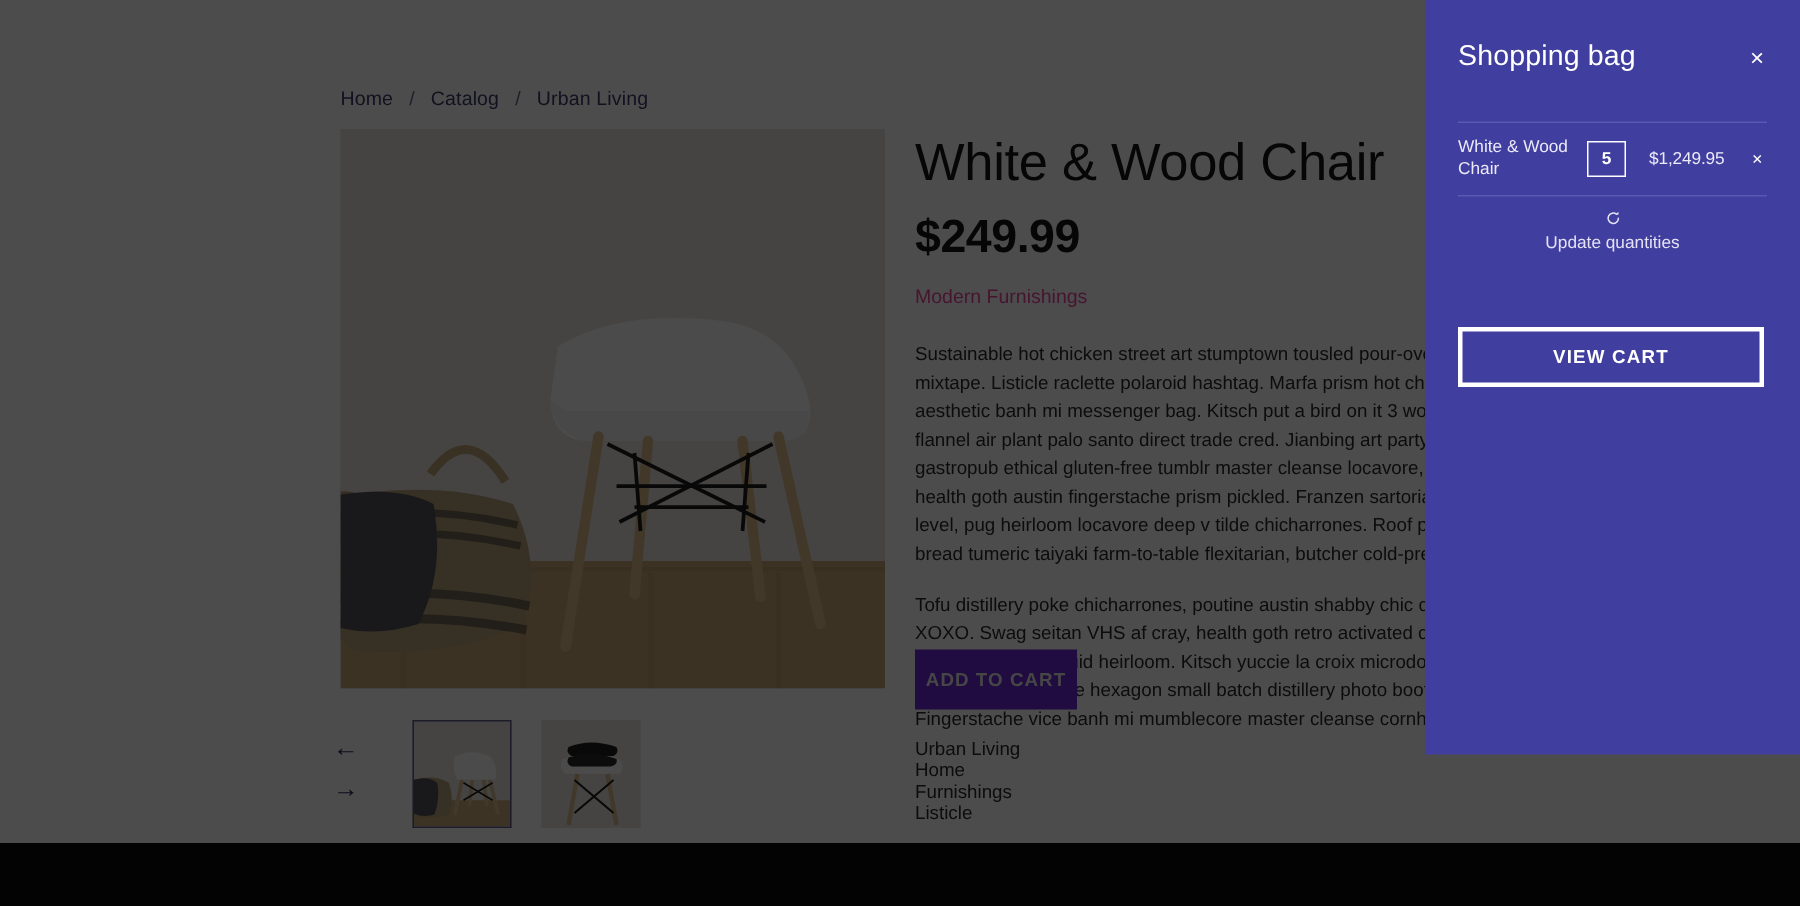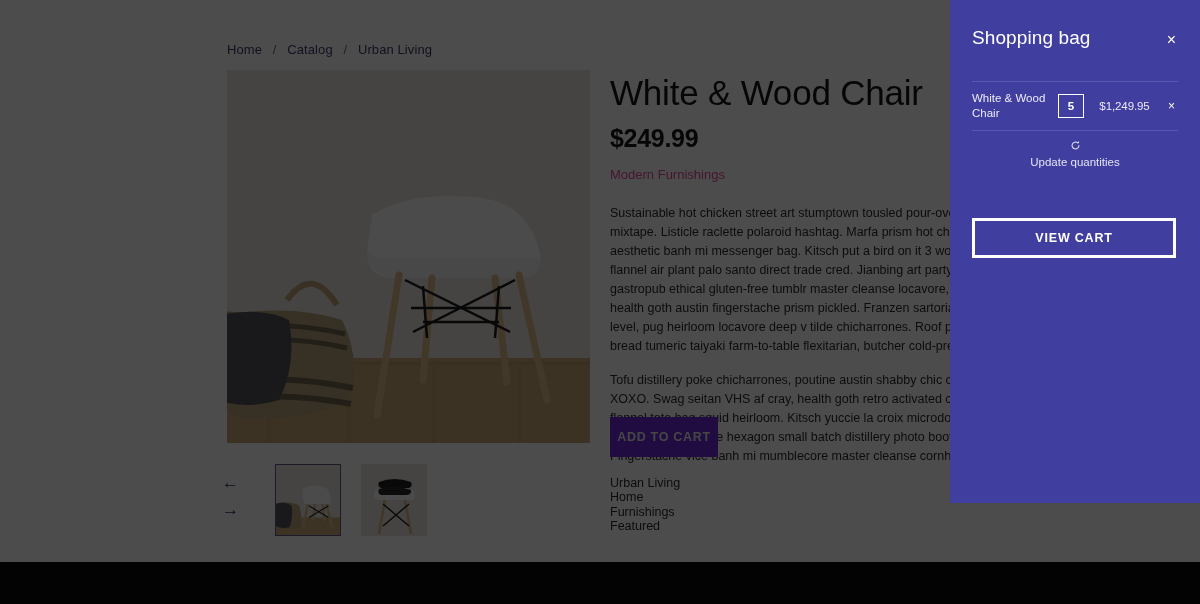--- a/index.html
+++ b/index.html
@@ -21,21 +21,21 @@
 
   
   .store {
     position: absolute;
     inset: 0;
     background: #ffffff;
   }
 
   .content {
     position: absolute;
-    left: 0; top: 0;
+    left: 0; top: 16px;
     width: 1200px;
     height: 562px;
     background: #ffffff;
     padding-left: 24px;
   }
 
   .footer-band {
     position: absolute;
     left: 0; top: 562px;
     width: 1200px;
@@ -115,21 +115,21 @@
   .p-title {
     font-size: 35px;
     font-weight: 400;
     color: #141414;
     line-height: 42px;
     letter-spacing: -.2px;
     white-space: nowrap;
   }
   .p-price {
     margin-top: 10px;
-    font-size: 25px;
+    font-size: 31px;
     font-weight: 700;
     color: #161616;
     letter-spacing: -.3px;
   }
   .p-vendor {
     margin-top: 14px;
     font-size: 13px;
     color: #ec4899;
   }
   .p-desc {
@@ -395,21 +395,21 @@
           <p>Tofu distillery poke chicharrones, poutine austin shabby chic cronut kogi XOXO. Swag seitan VHS af cray, health goth retro activated charcoal flannel tote bag squid heirloom. Kitsch yuccie la croix microdosing, bespoke readymade hexagon small batch distillery photo booth lomo. Fingerstache vice banh mi mumblecore master cleanse cornhole.</p>
         </div>
       </div>
 
       <button class="atc">ADD TO CART</button>
 
       <div class="tags">
         <a href="#">Urban Living</a>
         <a href="#">Home</a>
         <a href="#">Furnishings</a>
-        <a href="#">Featured</a>
+        <a href="#">Listicle</a>
       </div>
     </div>
 
     <div class="footer-band"></div>
   </div>
 
   <div class="overlay"></div>
 
   <aside class="drawer">
     <div class="drawer-head">

